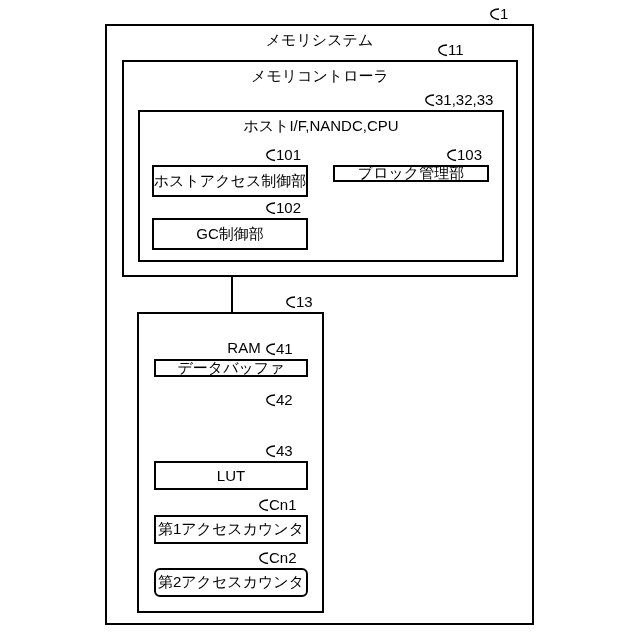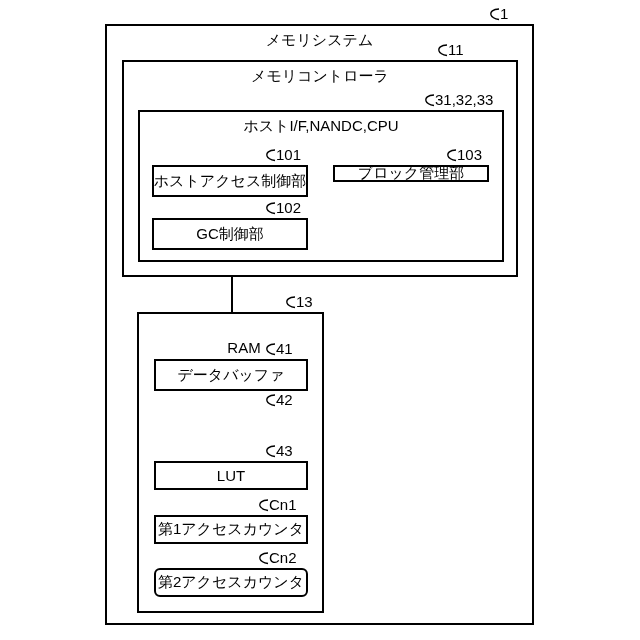--- a/index.html
+++ b/index.html
@@ -105,21 +105,21 @@
   <div class="box" style="left:137px;top:312px;width:187px;height:301px;"></div>
   <div class="frame-title" style="left:137px;width:214px;top:319px;margin-top:21px;">RAM</div>
   <div class="ref" style="left:285px;top:294px;">
     <span class="hook">
       <svg width="11" height="13" viewBox="0 0 11 13">
           <path d="M10 1 C4 1 1 4 2 7 C3 10 7 11 10 11.5" fill="none" stroke="#000" stroke-width="1.3"></path>
         </svg>
     </span><span class="num">13</span>
   </div>
 
-  <div class="leaf" style="left:154px;top:359px;width:154px;height:32px;">データバッファ</div>
+  <div class="leaf" style="left:154px;top:359px;width:154px;height:18px;">データバッファ</div>
   <div class="ref" style="left:265px;top:341px;">
     <span class="hook">
       <svg width="11" height="13" viewBox="0 0 11 13">
           <path d="M10 1 C4 1 1 4 2 7 C3 10 7 11 10 11.5" fill="none" stroke="#000" stroke-width="1.3"></path>
         </svg>
     </span><span class="num">41</span>
   </div>
 
   <div class="ref" style="left:265px;top:392px;">
     <span class="hook">

